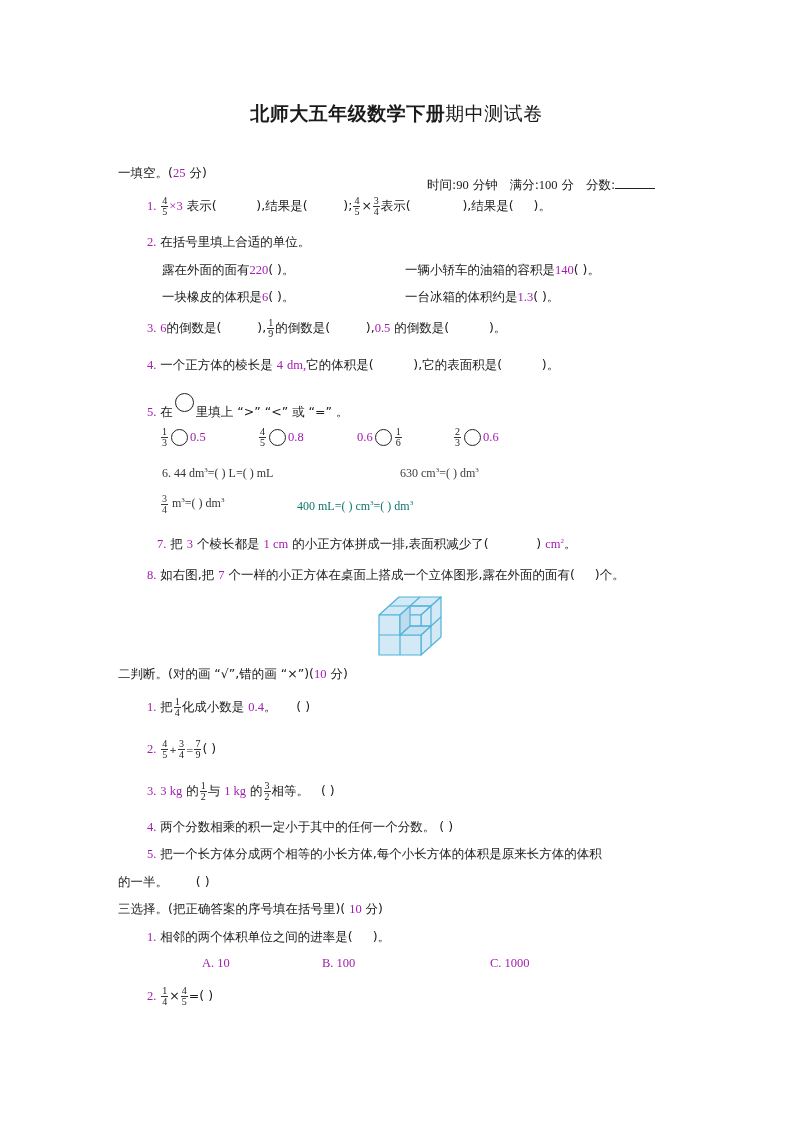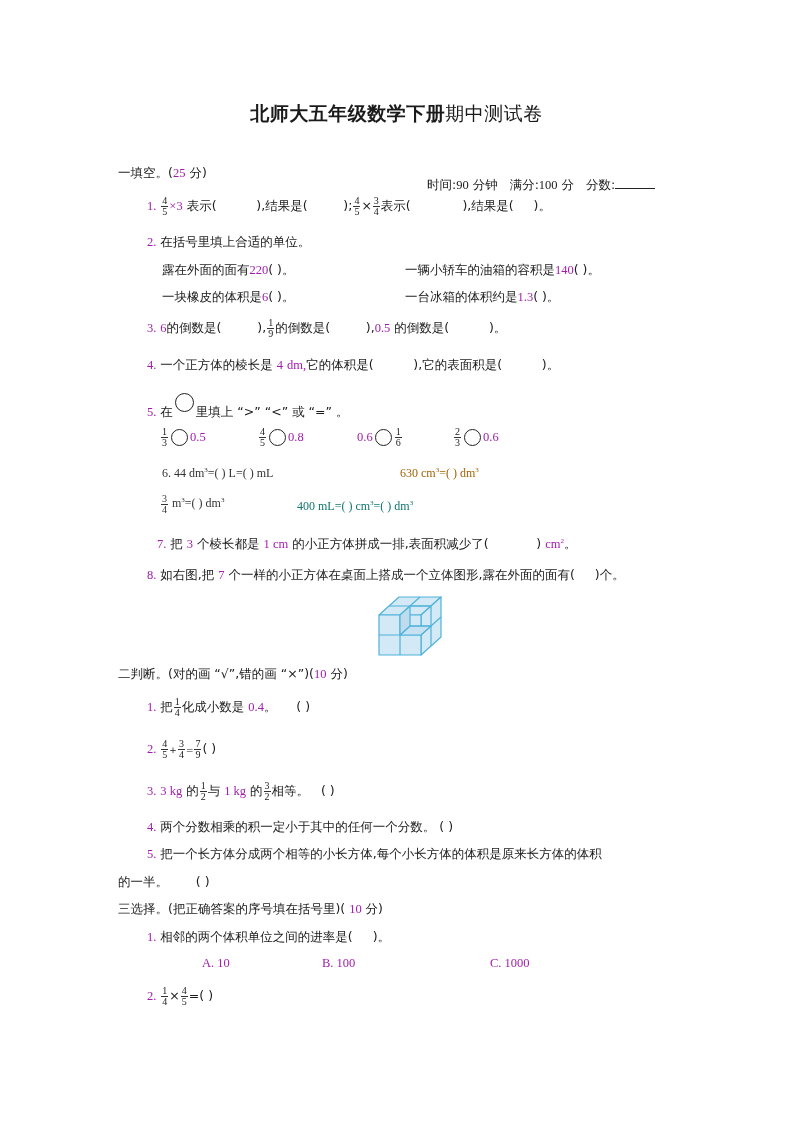--- a/index.html
+++ b/index.html
@@ -130,21 +130,21 @@
   <span class="frac">
       <span class="n">2</span>
       <span class="d">3</span>
     </span><span class="circle"></span><span class="num">0.6</span>
 </div>
 
 <div class="abs line serif" style="left:162px; top:466px; font-size:12px; color:#333;">
   <span>6.</span>
   <span>44  dm</span><sup>3</sup><span>=(      ) L=(      ) mL</span>
 </div>
-<div class="abs line serif" style="left:400px; top:466px; font-size:12px; color:#a16207;">
+<div class="abs line serif" style="left:400px; top:466px; font-size:12px; color:#404040;">
   <span>630  cm</span><sup>3</sup><span>=(      ) dm</span><sup>3</sup>
 </div>
 <div class="abs line serif" style="left:160px; top:494px; font-size:12px; color:#333;">
   <span class="frac">
       <span class="n">3</span>
       <span class="d">4</span>
     </span>
   <span>m</span><sup>3</sup><span>=(      ) dm</span><sup>3</sup>
 </div>
 <div class="abs line serif" style="left:297px; top:499px; font-size:12px; color:#0f766e;">

